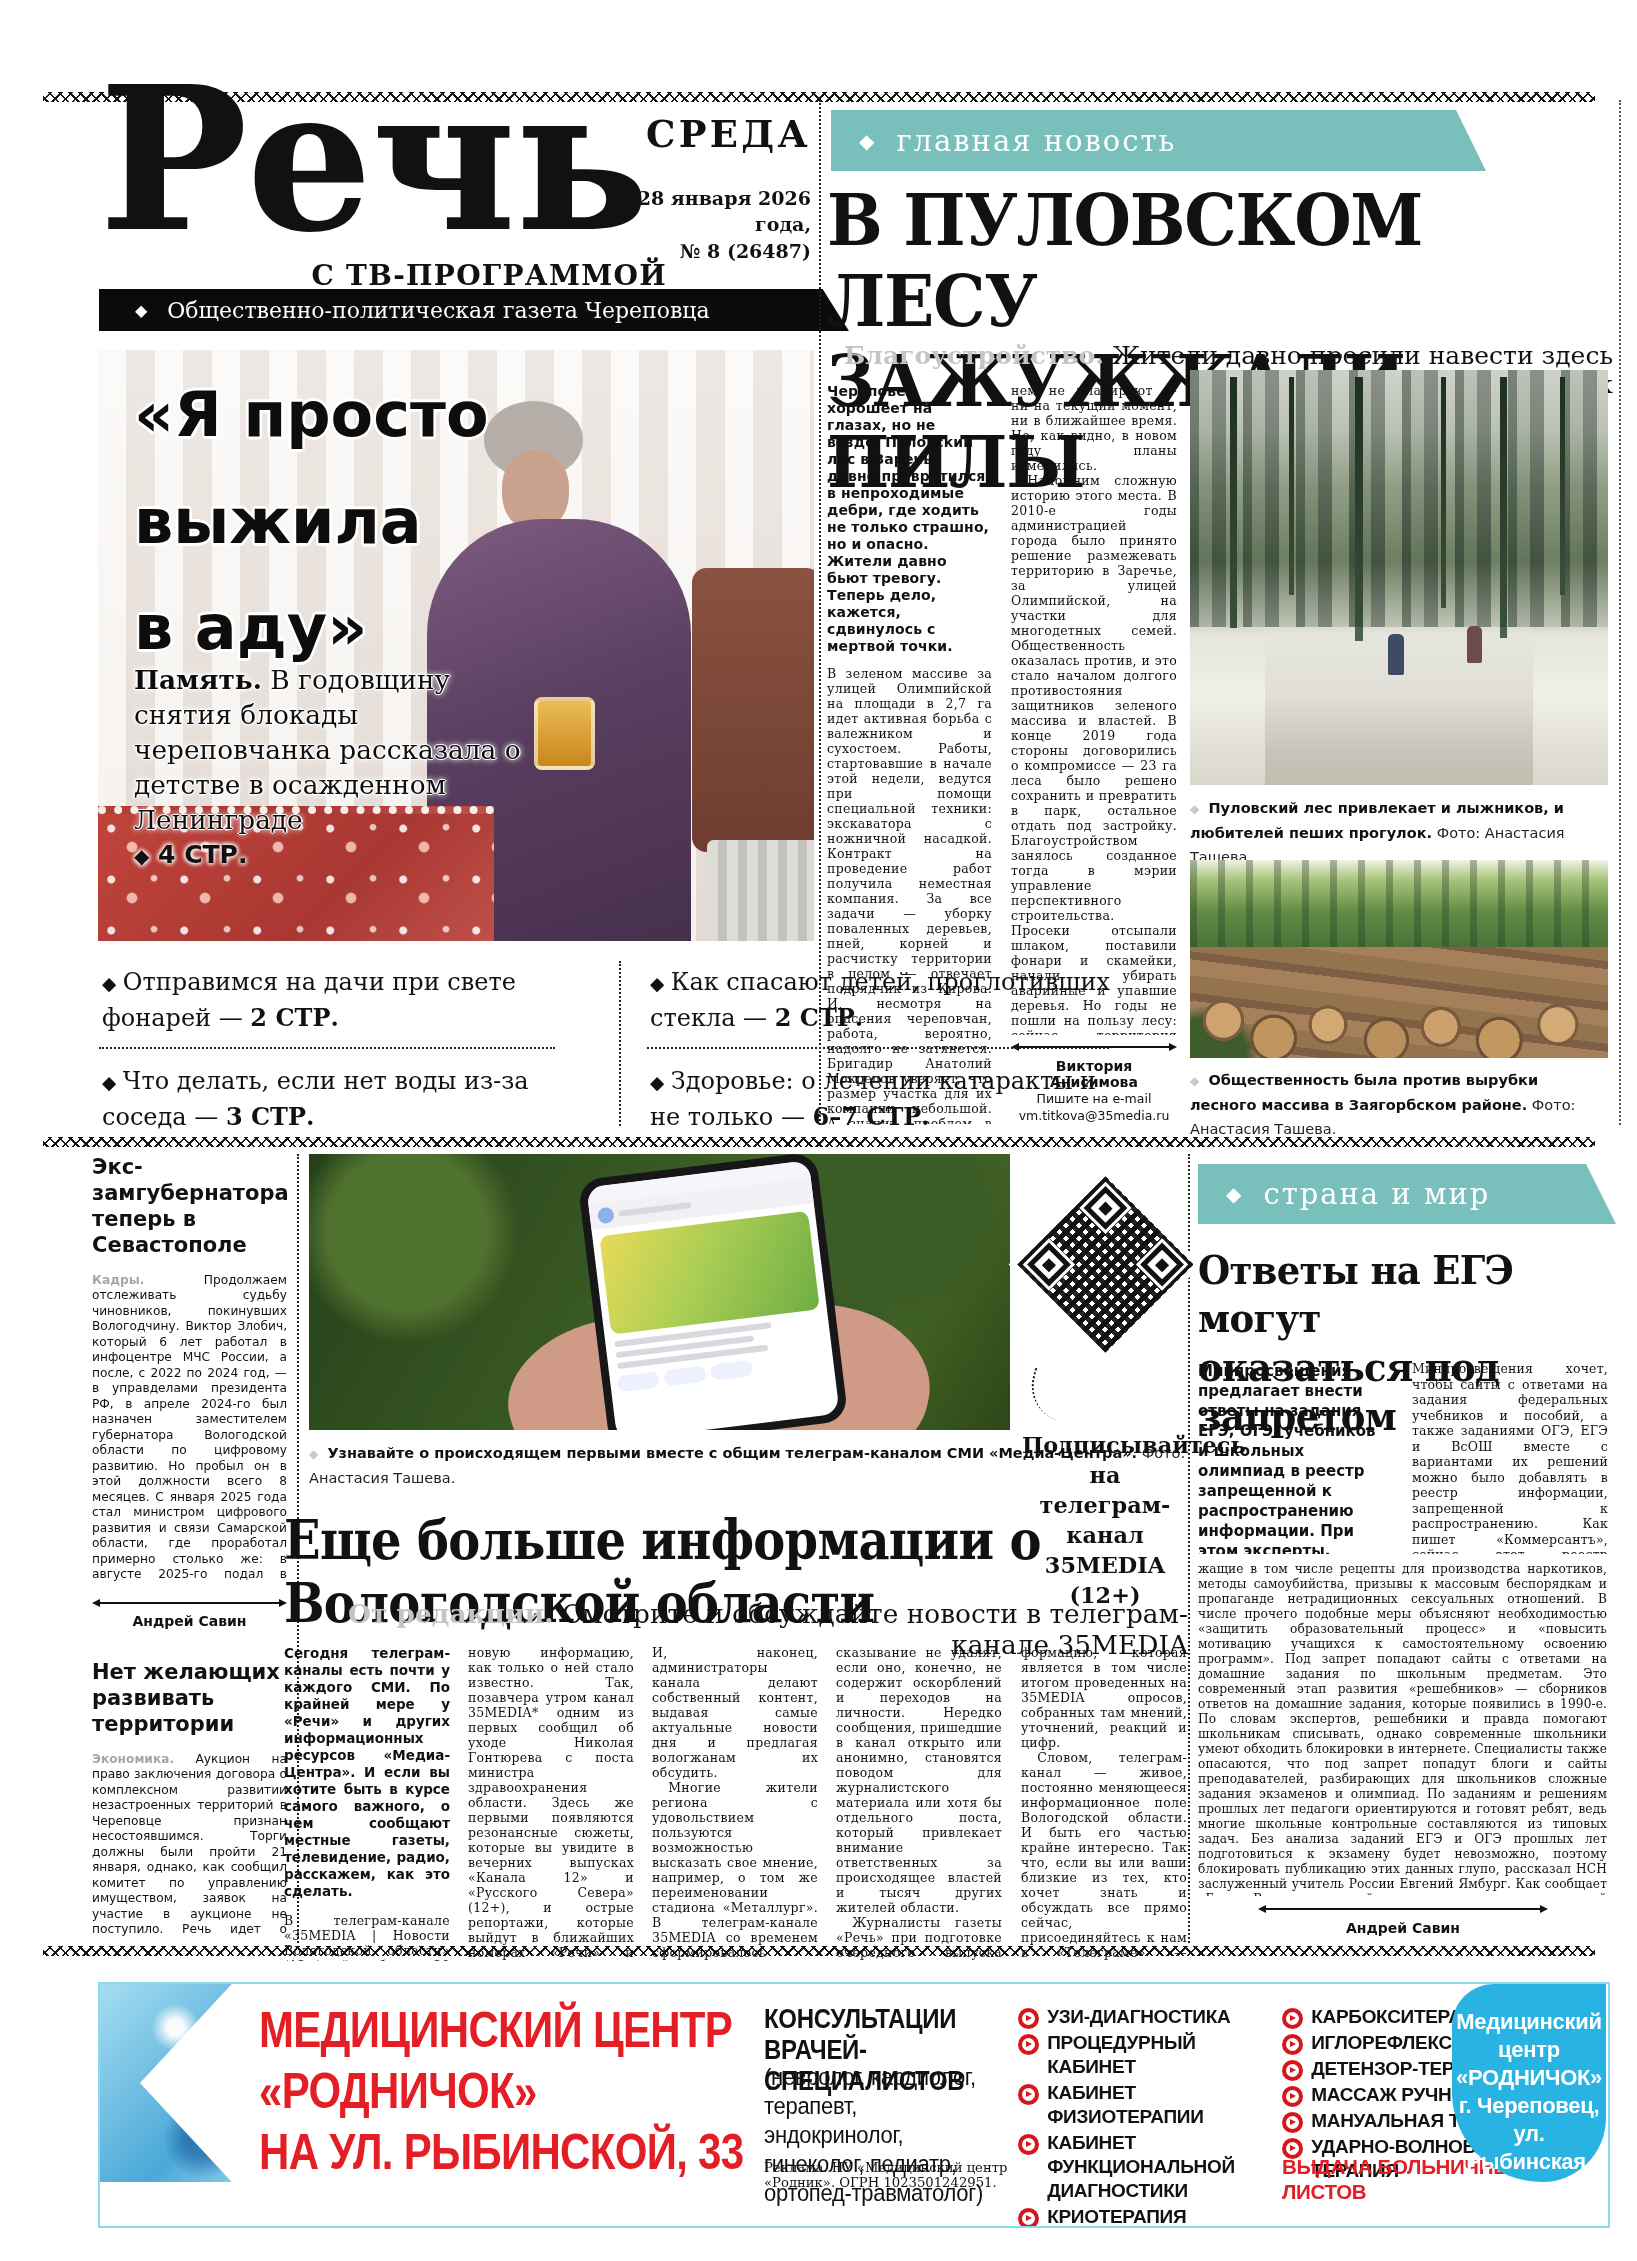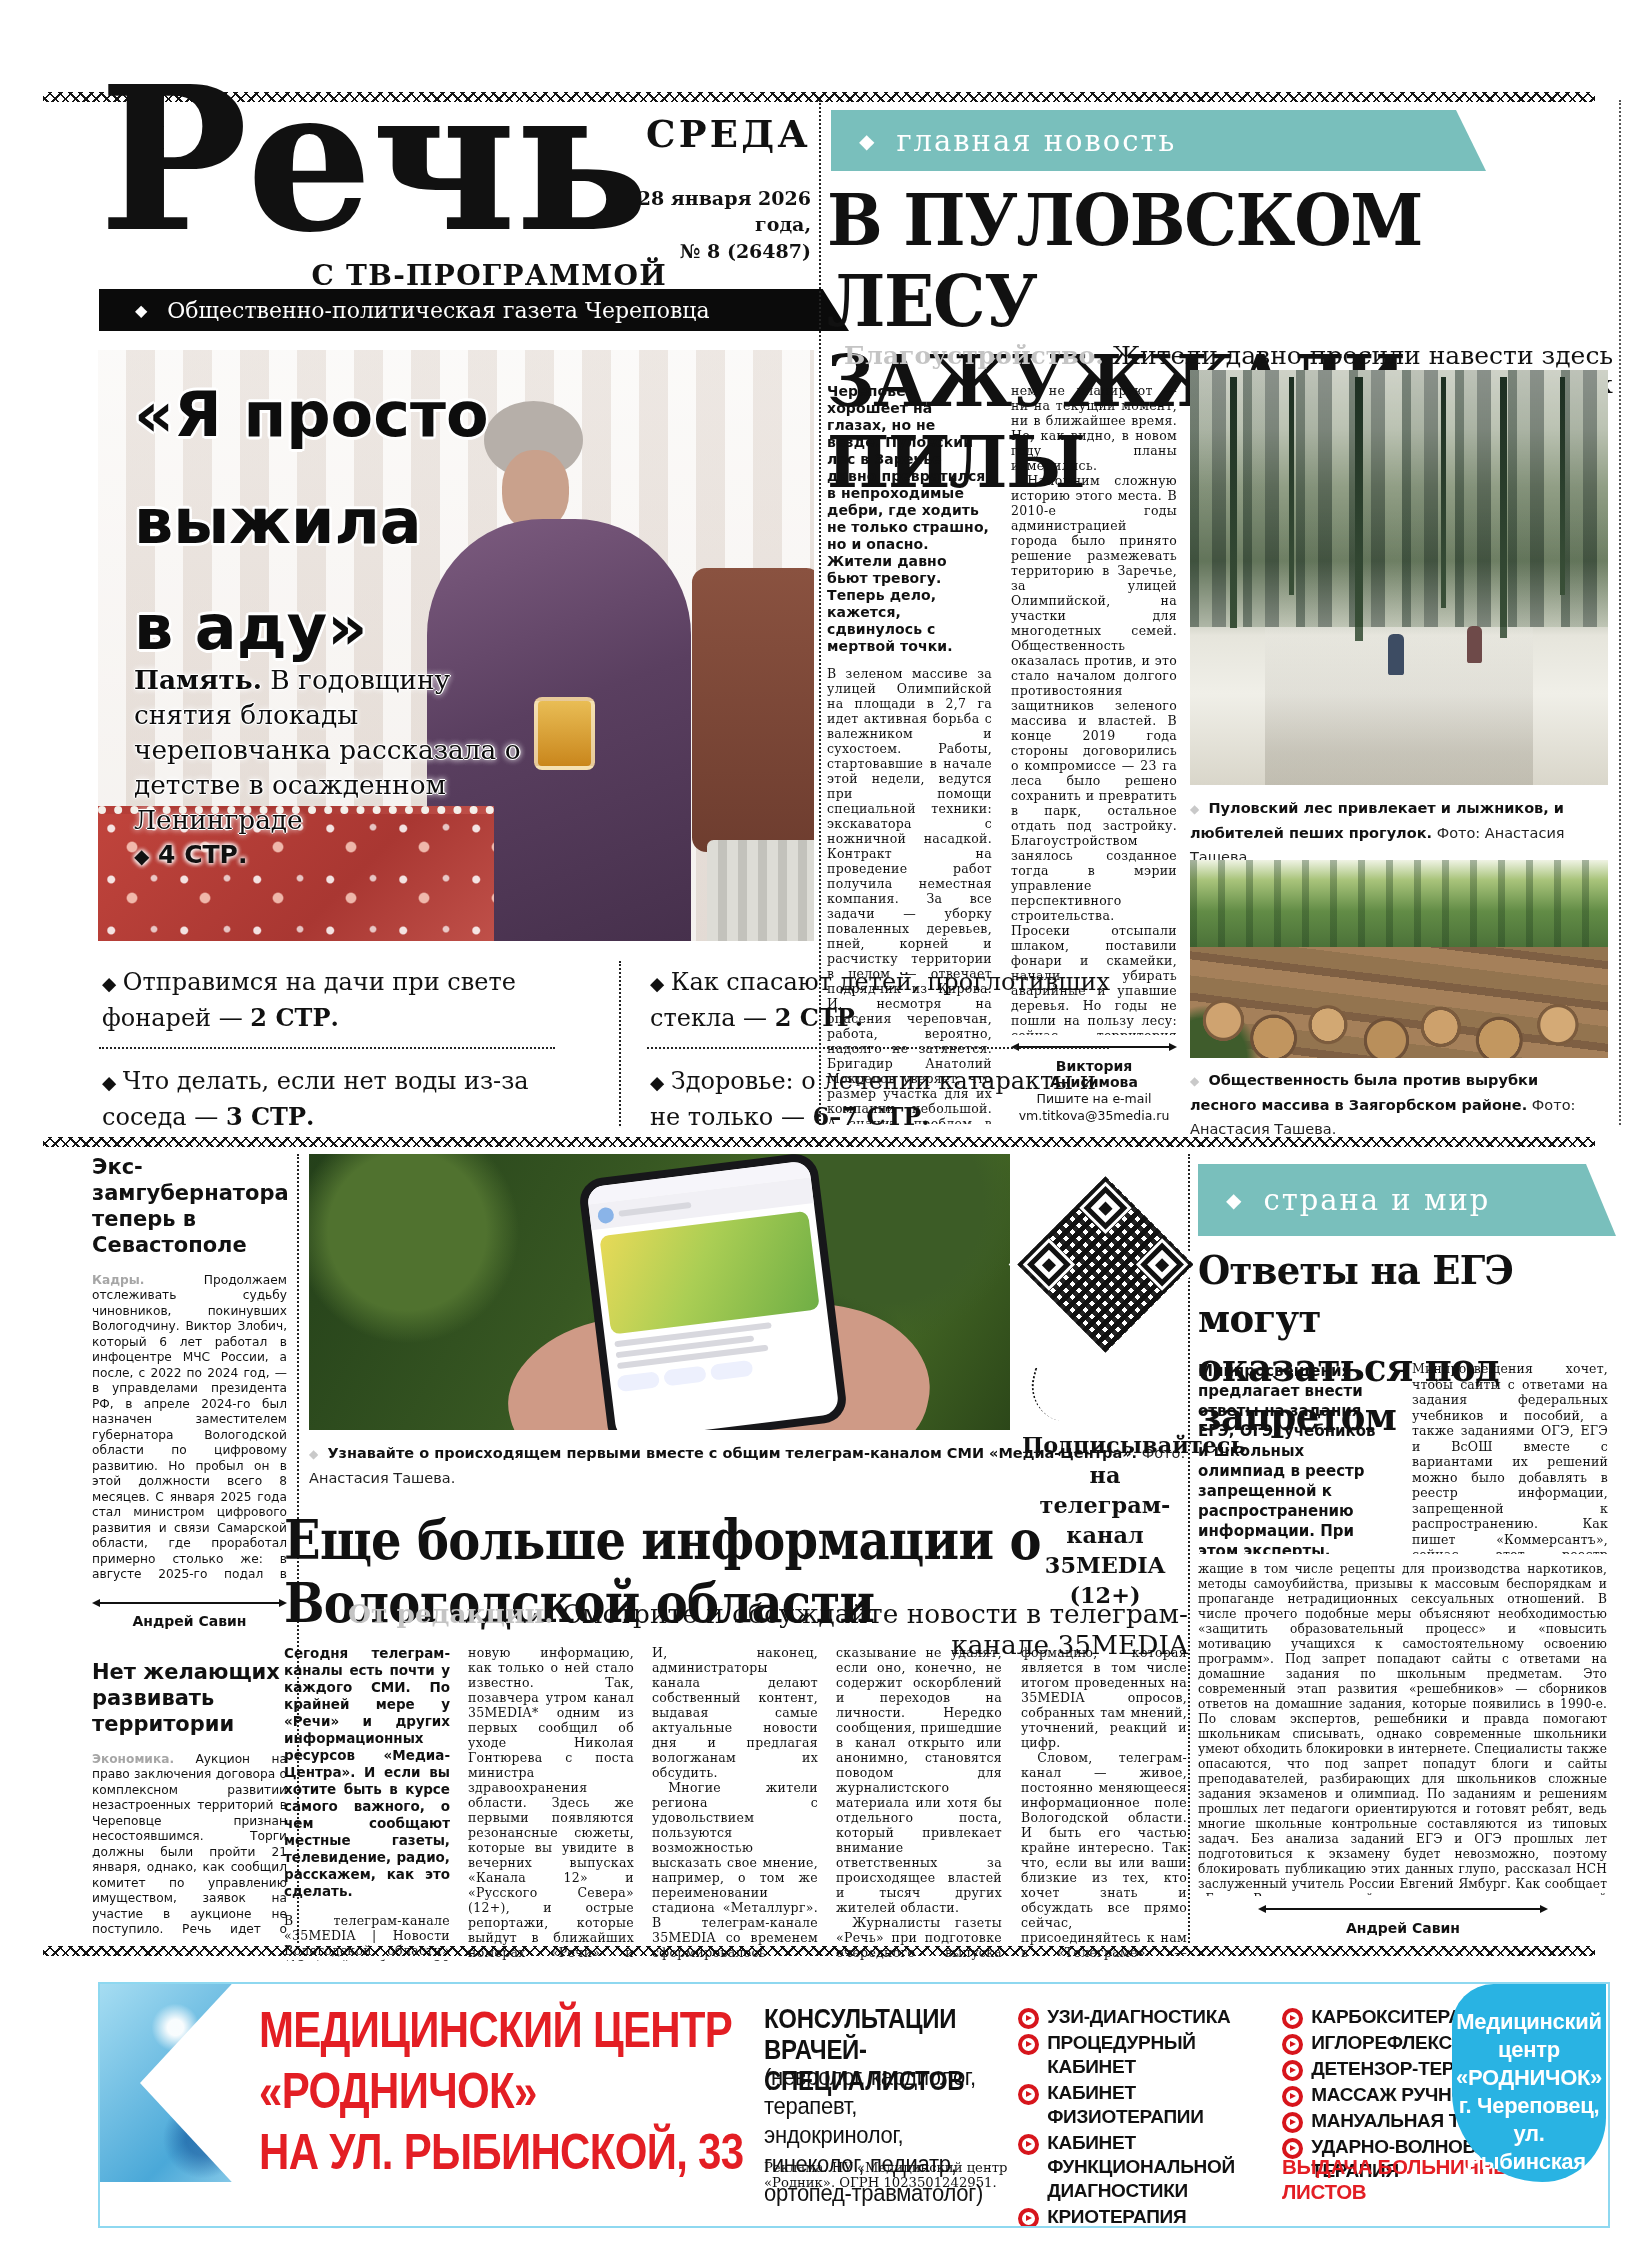--- a/index.html
+++ b/index.html
@@ -417,21 +417,21 @@
     </div>
   </div>
   <div class="tg-col" style="left:1021px;">
     <div class="bodytxt">
       <p>формацию, которая является в том числе итогом проведенных на 35MEDIA опросов, собранных там мнений, уточнений, реакций и цифр.</p>
       <p>Словом, телеграм-канал — живое, постоянно меняющееся информационное поле Вологодской области. И быть его частью крайне интересно. Так что, если вы или ваши близкие из тех, кто хочет знать и обсуждать все прямо сейчас, присоединяйтесь к нам в «Телеграме» — скучно точно не будет.</p>
     </div>
 
   </div>
 
-  <div class="abs serif banner" style="left:1198px;top:1164px;width:390px;height:72px;">
+  <div class="abs serif banner" style="left:1198px;top:1164px;width:390px;height:60px;">
     <span class="dia"></span>
     <span>страна и мир</span>
   </div>
   <div class="abs serif hl-cw preline" style="left:1198px;top:1246px;width:423px;">Ответы на ЕГЭ могут
 оказаться под запретом</div>
   <div class="abs clip cw-lede" style="left:1198px;top:1361px;width:191px;height:193px;">Минпросвещения предлагает внести ответы на задания ЕГЭ, ОГЭ, учебников и школьных олимпиад в реестр запрещенной к распространению информации. При этом эксперты, депутаты и педагоги называют инициативу бессмысленной и даже вредной.</div>
   <div class="abs clip cw-body" style="left:1412px;top:1361px;width:196px;height:193px;">Минпросвещения хочет, чтобы сайты с ответами на задания федеральных учебников и пособий, а также заданиями ОГЭ, ЕГЭ и ВсОШ вместе с вариантами их решений можно было добавлять в реестр информации, запрещенной к распространению. Как пишет «Коммерсантъ», сейчас этот реестр содержит ссылки на сайты, содер-</div>
   <div class="abs clip cw-wide" style="left:1198px;top:1562px;width:409px;height:334px;">жащие в том числе рецепты для производства наркотиков, методы самоубийства, призывы к массовым беспорядкам и пропаганде нетрадиционных сексуальных отношений. В числе прочего подобные меры объясняют необходимостью «защитить образовательный процесс» и «повысить мотивацию учащихся к самостоятельному освоению программ». Под запрет попадают сайты с ответами на домашние задания по школьным предметам. Это современный этап развития «решебников» — сборников ответов на домашние задания, которые появились в 1990-е. По словам экспертов, решебники и правда помогают школьникам списывать, однако современные школьники умеют обходить блокировки в интернете. Специалисты также опасаются, что под запрет попадут блоги и сайты преподавателей, разбирающих для школьников сложные задания экзаменов и олимпиад. По заданиям и решениям прошлых лет педагоги ориентируются и готовят ребят, ведь многие школьные контрольные составляются из типовых задач. Без анализа заданий ЕГЭ и ОГЭ прошлых лет подготовиться к экзамену будет невозможно, поэтому блокировать публикацию этих данных глупо, рассказал НСН заслуженный учитель России Евгений Ямбург. Как сообщает «Газета.Ru», с критикой предложения выступил первый зампред комитета Госдумы по информполитике Антон Горелкин. По его словам, такие меры не будут эффективными и могут привести к тому, что школьники уйдут в даркнет и столкнутся с мошенниками. Горелкин отметил, что проблемы образования нужно решать не через блокировки, а через изменения в самой системе обучения и более осмысленную подготовку к экзаменам.</div>
   <div class="abs" style="left:1258px;top:1901px;width:290px;">
     <div class="arrowline">

